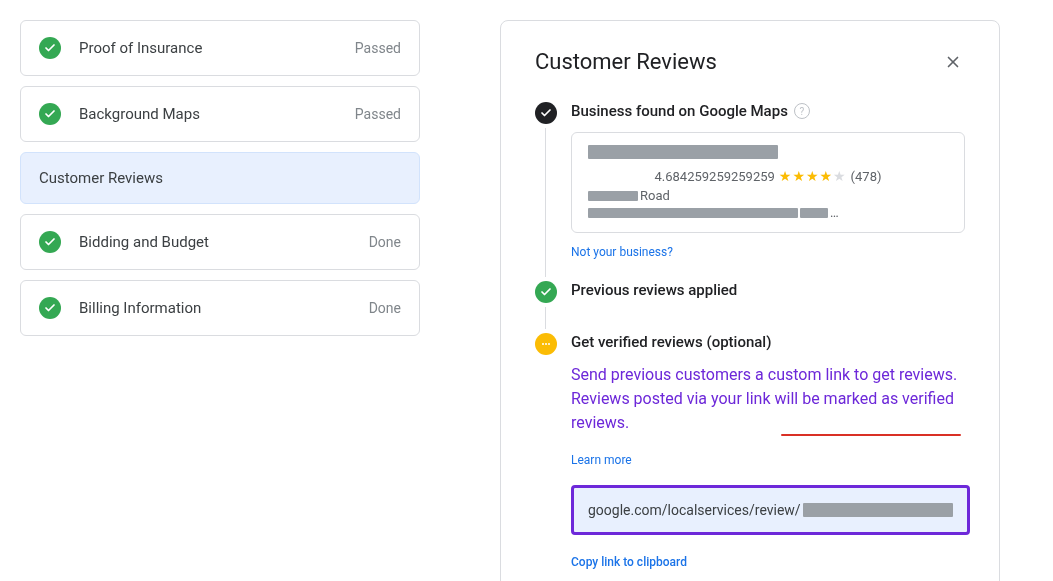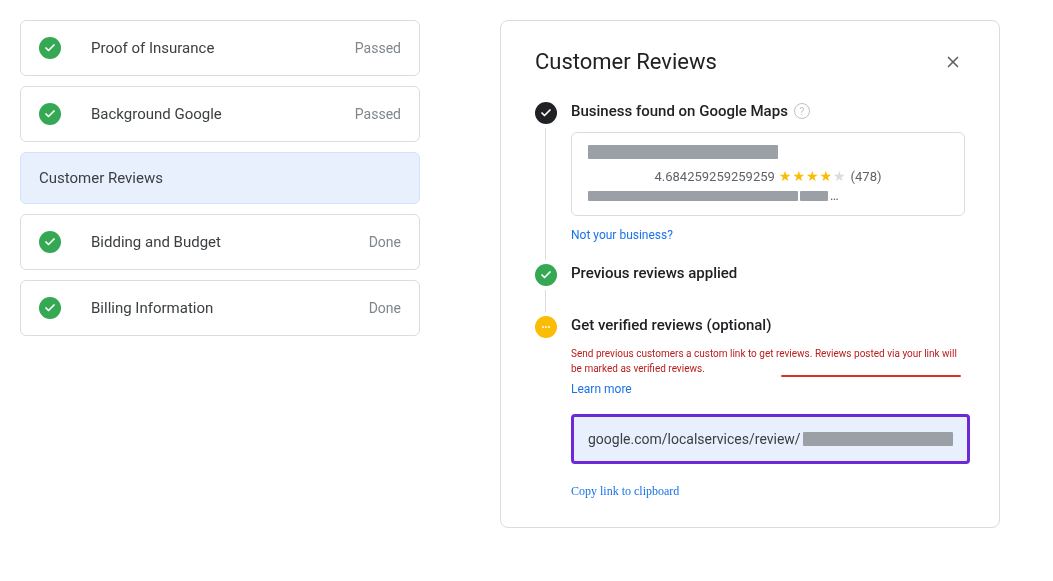--- a/index.html
+++ b/index.html
@@ -20,21 +20,20 @@
 
   
   .step-row {
     display: flex;
     align-items: center;
     border: 1px solid #dadce0;
     border-radius: 6px;
     padding: 16px 18px;
     margin-bottom: 10px;
     background: #fff;
-    gap: 12px;
   }
   .step-row.active {
     background: #e8f0fe;
     border-color: #d2e3fc;
   }
   .step-icon {
     width: 22px; height: 22px;
     border-radius: 50%;
     display: flex; align-items: center; justify-content: center;
     margin-right: 18px;
@@ -118,23 +117,23 @@
   .stars { color:#fbbc04; letter-spacing: 1px; font-size: 14px;}
   .star-grey { color:#dadce0; }
   .biz-addr1 { display:flex; align-items:center; font-size:13px; color:#5f6368; gap:2px;}
   .biz-addr1 .redact { width: 50px; height: 10px; }
   .biz-addr2 { display:flex; align-items:center; gap:2px; margin-top:2px;}
   .biz-addr2 .redact.long { width: 210px; height: 10px;}
   .biz-addr2 .redact.short { width: 28px; height: 10px;}
   .ellipsis { color:#5f6368; font-size:13px; }
 
   .blue-link { color:#1a73e8; font-size:12px; cursor:pointer; }
-  .blue-link.bold { font-weight:500;font-family:Liberation Serif, serif; }
-
-  .desc-text { font-size:10px; color:#b91c1c; line-height:1.5; margin-bottom:4px; position:relative;}
+  .blue-link.bold { font-weight:500; }
+
+  .desc-text { font-size:16px; color:#6d28d9; line-height:1.5; margin-bottom:16px; position:relative;}
   .underline-annot {
     position:absolute;
     border-bottom: 2px solid #d93025;
     height: 0;
     border-radius: 2px;
   }
 
   .link-box {
     border: 3px solid #6d28d9;
     background: #e8f0fe;
@@ -163,21 +162,21 @@
       <span class="step-label">Proof of Insurance</span>
       <span class="step-status">Passed</span>
     </div>
 
     <div class="step-row">
       <span class="step-icon green">
         <svg viewBox="0 0 24 24" fill="none" stroke="#fff" stroke-width="3.5" stroke-linecap="round" stroke-linejoin="round">
             <polyline points="20 6 9 17 4 12"></polyline>
           </svg>
       </span>
-      <span class="step-label">Background Google</span>
+      <span class="step-label">Background Maps</span>
       <span class="step-status">Passed</span>
     </div>
 
     <div class="step-row active">
       <span class="step-label">Customer Reviews</span>
     </div>
 
     <div class="step-row">
       <span class="step-icon green">
         <svg viewBox="0 0 24 24" fill="none" stroke="#fff" stroke-width="3.5" stroke-linecap="round" stroke-linejoin="round">
@@ -229,20 +228,24 @@
               <span>Business found on Google Maps</span>
               <span class="help-icon">?</span>
             </div>
             <div class="biz-card">
               <div class="redact biz-name-redact"></div>
               <div class="biz-rating-row">
                 <span>4.684259259259259</span>
                 <span class="stars">★★★★<span class="star-grey">★</span></span>
                 <span>(478)</span>
               </div>
+              <div class="biz-addr1">
+                <span class="redact"></span>
+                <span>Road</span>
+              </div>
               <div class="biz-addr2">
                 <span class="redact long"></span>
                 <span class="redact short"></span>
                 <span class="ellipsis">…</span>
               </div>
             </div>
             <span class="blue-link">Not your business?</span>
           </div>
         </div>
 

